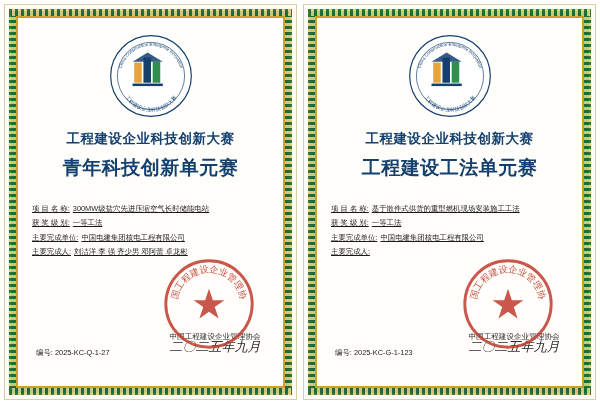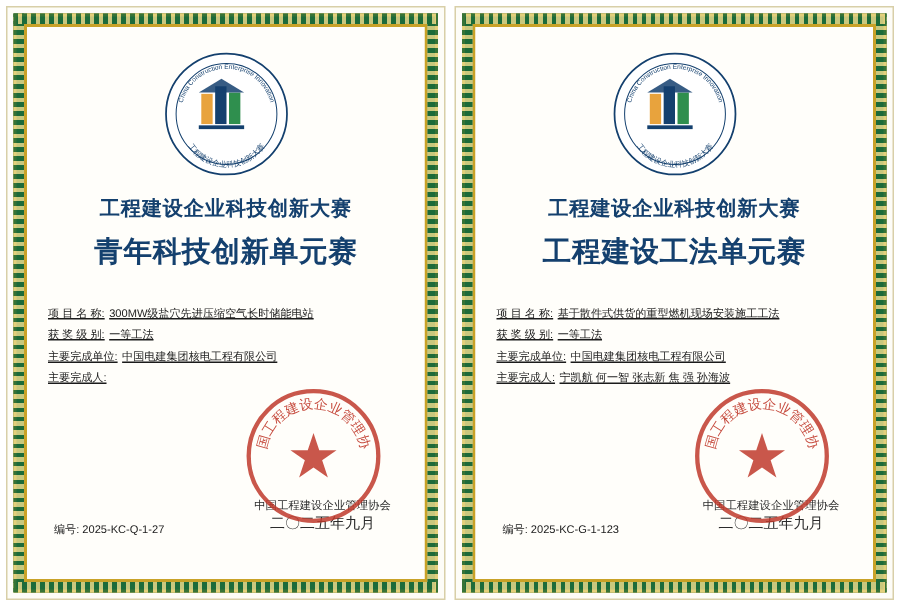--- a/index.html
+++ b/index.html
@@ -149,23 +149,24 @@
     font-size: 7.6px;
     color: #2b2b2b;
     line-height: 1.5;
     width: 120px;
   }
   .date-text {
     position: absolute;
     right: 8px;
     bottom: 30px;
     text-align: center;
-    font-size: 10px;
+    font-size: 13px;
     color: #2b2b2b;
     width: 120px;
+    font-style: italic;
   }
   .code {
     position: absolute;
     left: 18px;
     bottom: 28px;
     font-size: 7.4px;
     color: #1b1b1b;
   }
 </style>
 </head>
@@ -210,20 +211,21 @@
         <div class="row">
           <div class="label">获 奖 级 别:</div>
           <div class="value">一等工法</div>
         </div>
         <div class="row">
           <div class="label">主要完成单位:</div>
           <div class="value">中国电建集团核电工程有限公司</div>
         </div>
         <div class="row">
           <div class="label">主要完成人:</div>
+          <div class="value">刘洁洋  李  强  齐少男  邓阿蕾  卓龙彬</div>
         </div>
       </div>
 
       <div class="org-text">中国工程建设企业管理协会</div>
       <div class="date-text">二〇二五年九月</div>
 
       <div class="seal-area">
         <svg width="96" height="96" viewBox="0 0 100 100">
           <circle cx="50" cy="50" r="45" fill="none" stroke="#c0392b" stroke-width="3" opacity="0.85"></circle>
           <path id="sealTop1" d="M 50 50 m -33 0 a 33 33 0 0 1 66 0" fill="none"></path>
@@ -278,21 +280,20 @@
         <div class="row">
           <div class="label">获 奖 级 别:</div>
           <div class="value">一等工法</div>
         </div>
         <div class="row">
           <div class="label">主要完成单位:</div>
           <div class="value">中国电建集团核电工程有限公司</div>
         </div>
         <div class="row">
           <div class="label">主要完成人:</div>
-          <div class="value">宁凯航  何一智  张志新  焦  强  孙海波</div>
         </div>
       </div>
 
       <div class="org-text">中国工程建设企业管理协会</div>
       <div class="date-text">二〇二五年九月</div>
 
       <div class="seal-area">
         <svg width="96" height="96" viewBox="0 0 100 100">
           <circle cx="50" cy="50" r="45" fill="none" stroke="#c0392b" stroke-width="3" opacity="0.85"></circle>
           <path id="sealTop2" d="M 50 50 m -33 0 a 33 33 0 0 1 66 0" fill="none"></path>

